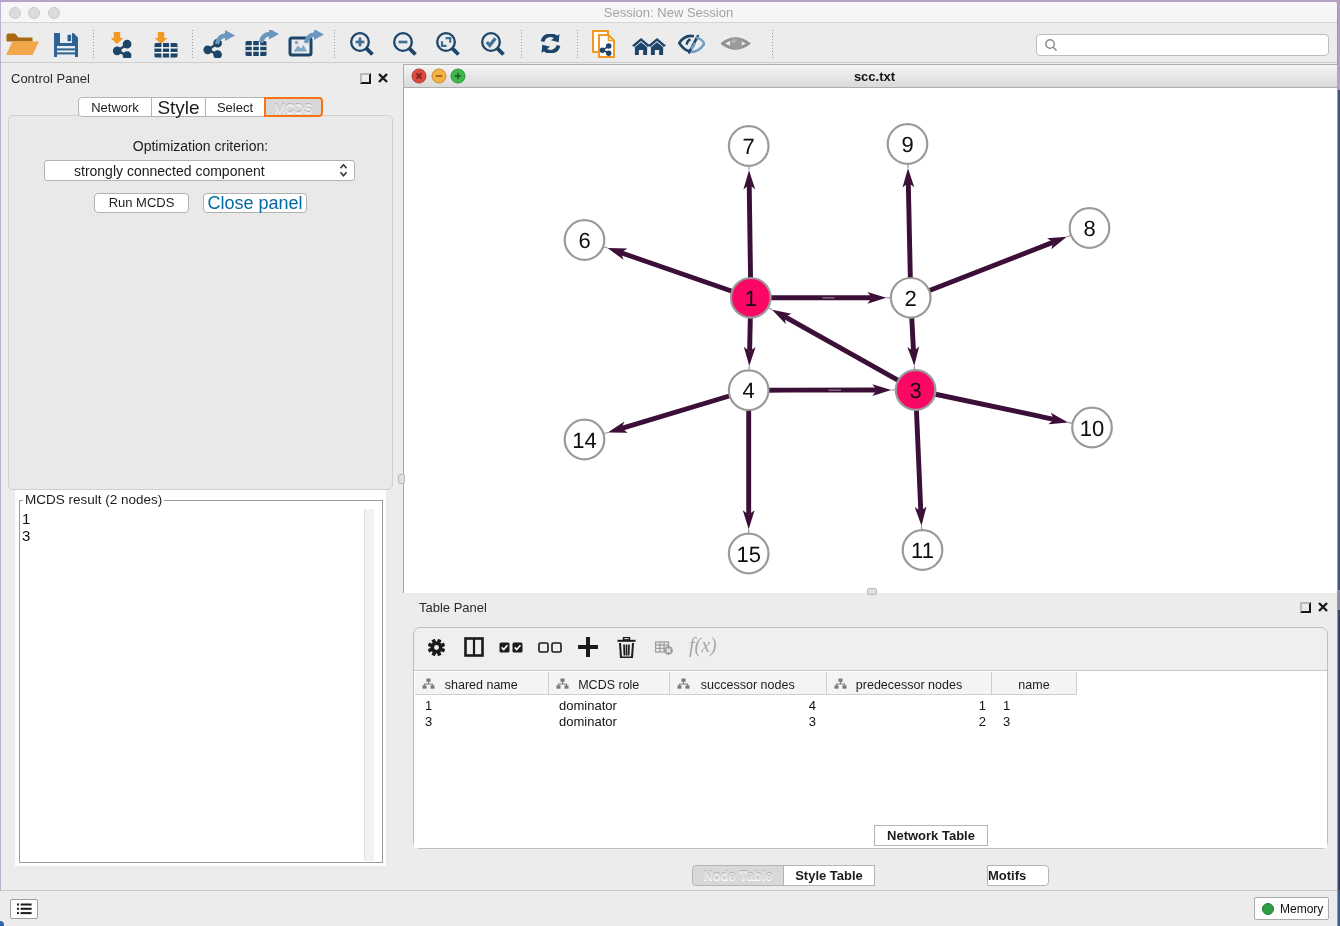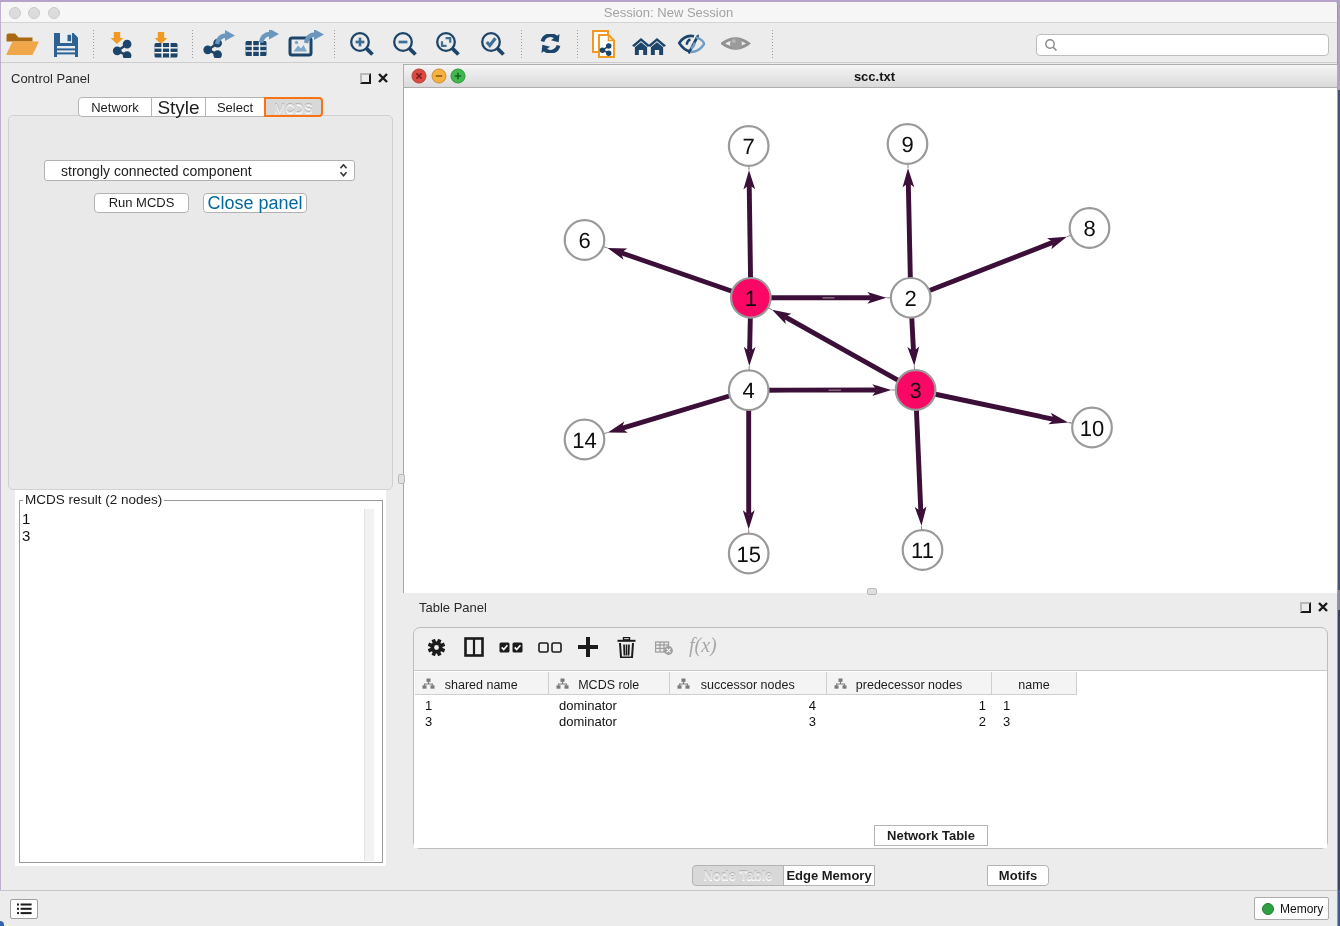--- a/index.html
+++ b/index.html
@@ -145,21 +145,22 @@
     <div style="position:absolute;left:11px;top:71px;font-size:13px;color:#2a2a2a">Control Panel</div>
     <div style="position:absolute;left:360px;top:73px;width:11px;height:11px;box-sizing:border-box;border-top:2px solid #b9b9b9;border-left:2px solid #b9b9b9;border-bottom:2px solid #1a1a1a;border-right:2px solid #1a1a1a"></div>
     <svg style="position:absolute;left:377px;top:72px" width="12" height="12" viewBox="0 0 12 12">
       <path d="M2 2 L10 10 M10 2 L2 10" stroke="#1a1a1a" stroke-width="2.4"></path>
     </svg>
     <div style="position:absolute;left:8px;top:115px;width:385px;height:375px;background:#e9e9e9;border:1px solid #d0d0d0;border-radius:5px;box-sizing:border-box"></div>
     <div style="position:absolute;left:78px;top:97px;width:74px;height:20px;background:rgba(255,255,255,0.99);border:1px solid #b4b4b4;border-radius:4px 0 0 4px;box-sizing:border-box;font-size:13px;color:#1c1c1c;text-align:center;line-height:19px">Network</div>
     <div style="position:absolute;left:151px;top:97px;width:55px;height:20px;background:rgba(255,255,255,0.99);border:1px solid #b4b4b4;box-sizing:border-box;font-size:19px;color:#1c1c1c;text-align:center;line-height:19px">Style</div>
     <div style="position:absolute;left:205px;top:97px;width:60px;height:20px;background:rgba(255,255,255,0.99);border:1px solid #b4b4b4;box-sizing:border-box;font-size:13px;color:#1c1c1c;text-align:center;line-height:19px">Select</div>
     <div style="position:absolute;left:264px;top:97px;width:59px;height:20px;background:rgba(216,216,216,0.99);border:2px solid #f97316;border-radius:0 4px 4px 0;box-sizing:border-box;font-size:13px;color:#e2e2e2;text-shadow:0 -1px 0 #b5b5b5,0 1px 0 #fff;text-align:center;line-height:19px">MCDS</div>
-    <div style="position:absolute;left:44px;top:160px;width:311px;height:21px;background:rgba(255,255,255,0.99);border:1px solid #b2b2b2;border-radius:3px;box-sizing:border-box;font-size:14px;color:#1c1c1c;line-height:20px;padding-left:16px">strongly connected component</div>
+    <div style="position:absolute;left:8px;top:138px;width:385px;text-align:center;font-size:14px;color:#1c1c1c">Optimization criterion:</div>
+    <div style="position:absolute;left:44px;top:160px;width:311px;height:21px;background:rgba(255,255,255,0.99);border:1px solid #b2b2b2;border-radius:3px;box-sizing:border-box;font-size:14px;color:#1c1c1c;line-height:20px;padding-left:29px">strongly connected component</div>
     <svg style="position:absolute;left:339px;top:164px" width="9" height="13" viewBox="0 0 9 13">
       <path d="M1.5 4.2 L4.5 0.8 L7.5 4.2" fill="none" stroke="#3a3a3a" stroke-width="1.7"></path>
       <path d="M1.5 8.3 L4.5 11.7 L7.5 8.3" fill="none" stroke="#3a3a3a" stroke-width="1.7"></path>
     </svg>
     <div style="position:absolute;left:94px;top:193px;width:95px;height:20px;background:rgba(255,255,255,0.99);border:1px solid #b2b2b2;border-radius:4px;box-sizing:border-box;font-size:13px;color:#1c1c1c;text-align:center;line-height:18px">Run MCDS</div>
     <div style="position:absolute;left:203px;top:193px;width:104px;height:20px;background:rgba(255,255,255,0.99);border:1px solid #b2b2b2;border-radius:4px;box-sizing:border-box;font-size:18px;color:#0369a1;text-align:center;line-height:18px">Close panel</div>
     <div style="position:absolute;left:15px;top:490px;width:371px;height:376px;background:#fff"></div>
     <div style="position:absolute;left:19px;top:500px;width:364px;height:363px;border:1px solid #9b9b9b;box-sizing:border-box"></div>
     <div style="position:absolute;left:23px;top:492px;font-size:13.5px;color:#1c1c1c;background:rgba(255,255,255,0.99);padding:0 2px">MCDS result (2 nodes)</div>
     <div style="position:absolute;left:22px;top:510px;font-size:15px;color:#111">1</div>
@@ -336,23 +337,23 @@
     <div style="position:absolute;left:559px;top:698.0px;font-size:13px;color:#111">dominator</div>
     <div style="position:absolute;left:700px;top:698.0px;width:116px;text-align:right;font-size:13px;color:#111">4</div>
     <div style="position:absolute;left:870px;top:698.0px;width:116px;text-align:right;font-size:13px;color:#111">1</div>
     <div style="position:absolute;left:1003px;top:698.0px;font-size:13px;color:#111">1</div>
     <div style="position:absolute;left:425px;top:714.0px;font-size:13px;color:#111">3</div>
     <div style="position:absolute;left:559px;top:714.0px;font-size:13px;color:#111">dominator</div>
     <div style="position:absolute;left:700px;top:714.0px;width:116px;text-align:right;font-size:13px;color:#111">3</div>
     <div style="position:absolute;left:870px;top:714.0px;width:116px;text-align:right;font-size:13px;color:#111">2</div>
     <div style="position:absolute;left:1003px;top:714.0px;font-size:13px;color:#111">3</div>
     <div style="position:absolute;left:692px;top:865px;width:92px;height:21px;background:rgba(216,216,216,0.99);border:1px solid #b4b4b4;border-radius:4px 0 0 4px;box-sizing:border-box;font-size:13px;font-weight:bold;color:#e2e2e2;text-shadow:0 -1px 0 #b5b5b5,0 1px 0 #fff;text-align:center;line-height:20px">Node Table</div>
-    <div style="position:absolute;left:783px;top:865px;width:92px;height:21px;background:rgba(255,255,255,0.99);border:1px solid #b4b4b4;box-sizing:border-box;font-size:13px;font-weight:bold;color:#1c1c1c;text-align:center;line-height:20px">Edge Memory</div>
+    <div style="position:absolute;left:783px;top:865px;width:92px;height:21px;background:rgba(255,255,255,0.99);border:1px solid #b4b4b4;box-sizing:border-box;font-size:13px;font-weight:bold;color:#1c1c1c;text-align:center;line-height:20px">Style Table</div>
     <div style="position:absolute;left:874px;top:825px;width:114px;height:21px;background:rgba(255,255,255,0.99);border:1px solid #b4b4b4;box-sizing:border-box;font-size:13px;font-weight:bold;color:#1c1c1c;text-align:center;line-height:20px">Network Table</div>
-    <div style="position:absolute;left:987px;top:865px;width:62px;height:21px;background:rgba(255,255,255,0.99);border:1px solid #b4b4b4;border-radius:0 4px 4px 0;box-sizing:border-box;font-size:13px;font-weight:bold;color:#1c1c1c;text-align:center;line-height:20px">Motifs</div>
+    <div style="position:absolute;left:987px;top:865px;width:62px;height:21px;background:rgba(255,255,255,0.99);border:1px solid #b4b4b4;border-radius:0 4px 4px 0;box-sizing:border-box;font-size:13px;font-weight:bold;color:#1c1c1c;line-height:20px">Motifs</div>
     <div style="position:absolute;left:0;top:890px;width:1337px;height:34px;background:#ececec;border-top:1px solid #c6c6c6"></div>
     <div style="position:absolute;left:10px;top:899px;width:28px;height:20px;background:#fdfdfd;border:1px solid #9f9f9f;border-radius:2px;box-sizing:border-box"></div>
     <svg style="position:absolute;left:17px;top:903px" width="15" height="12" viewBox="0 0 15 12">
       <g fill="#1b1b1b">
         <rect x="0" y="0.5" width="2" height="2"></rect>
         <rect x="0" y="4.8" width="2" height="2"></rect>
         <rect x="0" y="9.1" width="2" height="2"></rect>
         <rect x="3.6" y="0.5" width="11" height="2"></rect>
         <rect x="3.6" y="4.8" width="11" height="2"></rect>
         <rect x="3.6" y="9.1" width="11" height="2"></rect>

